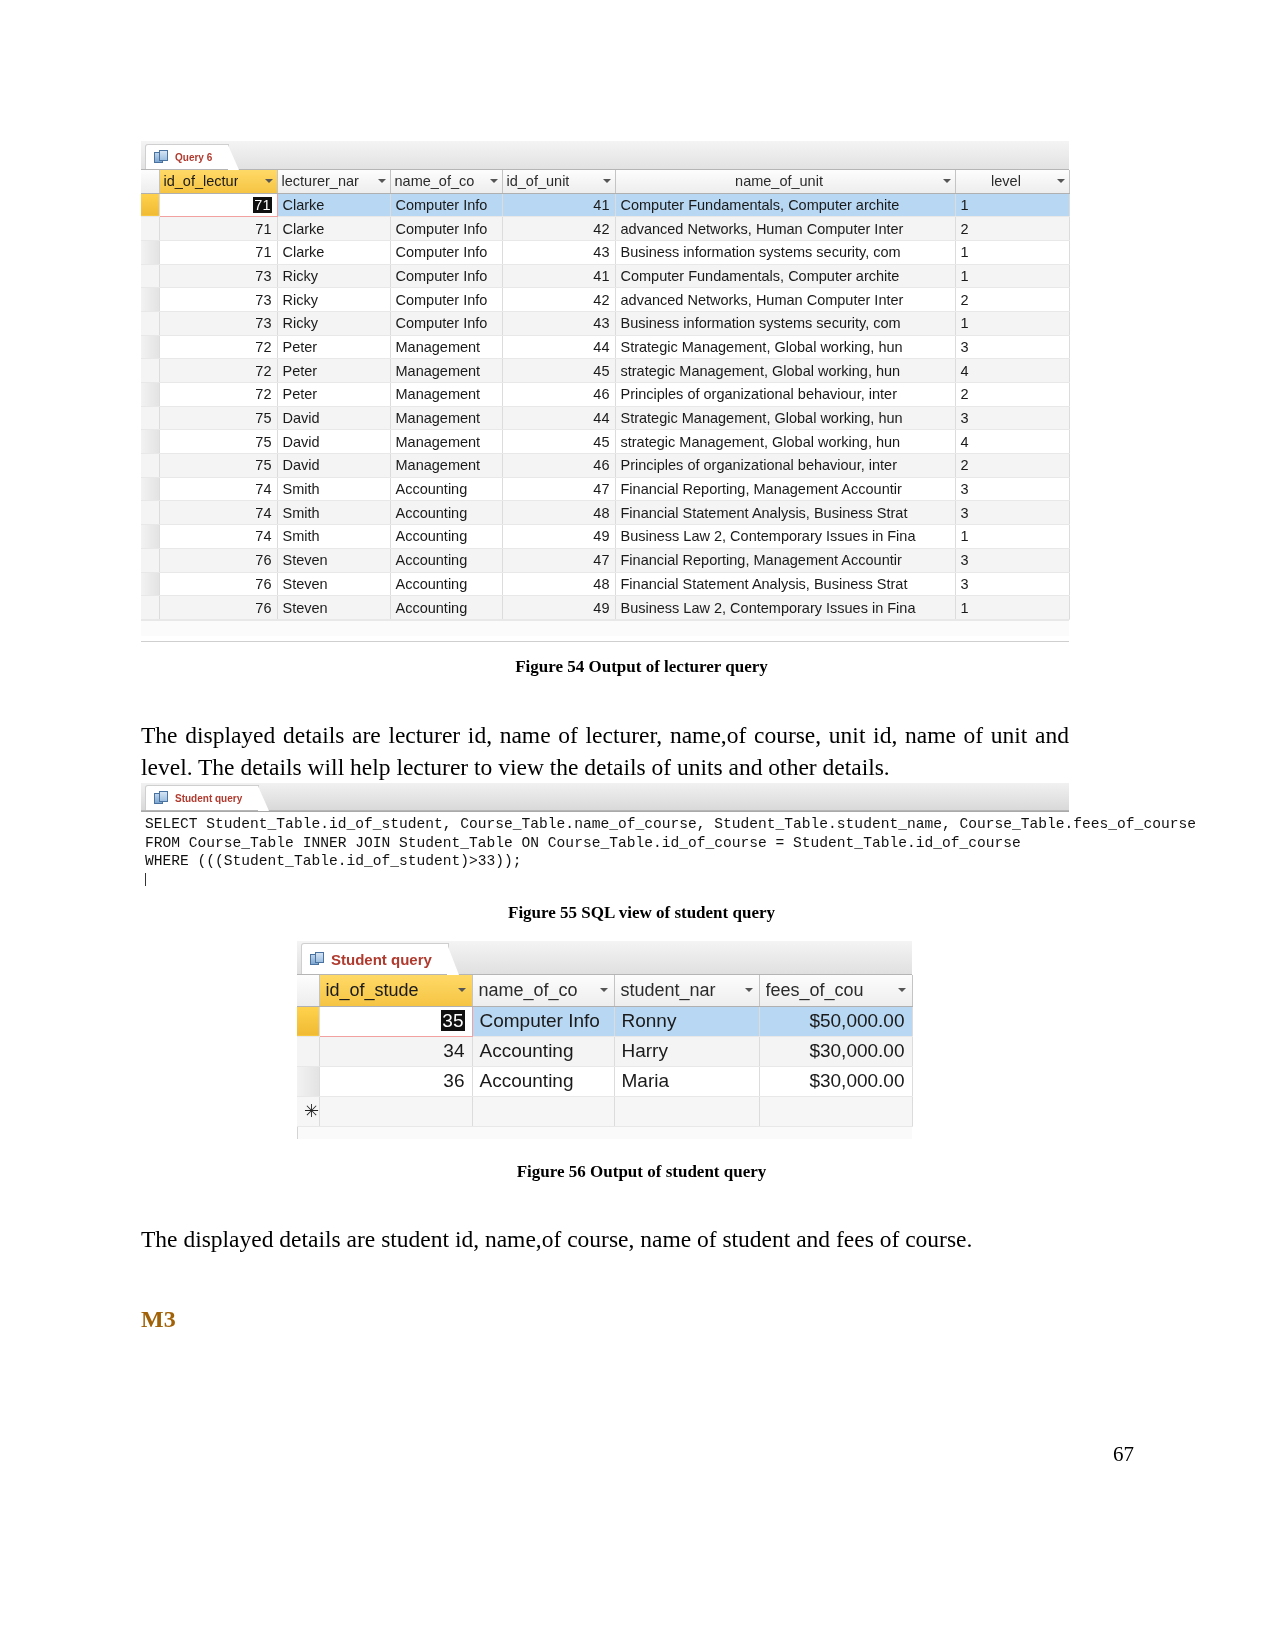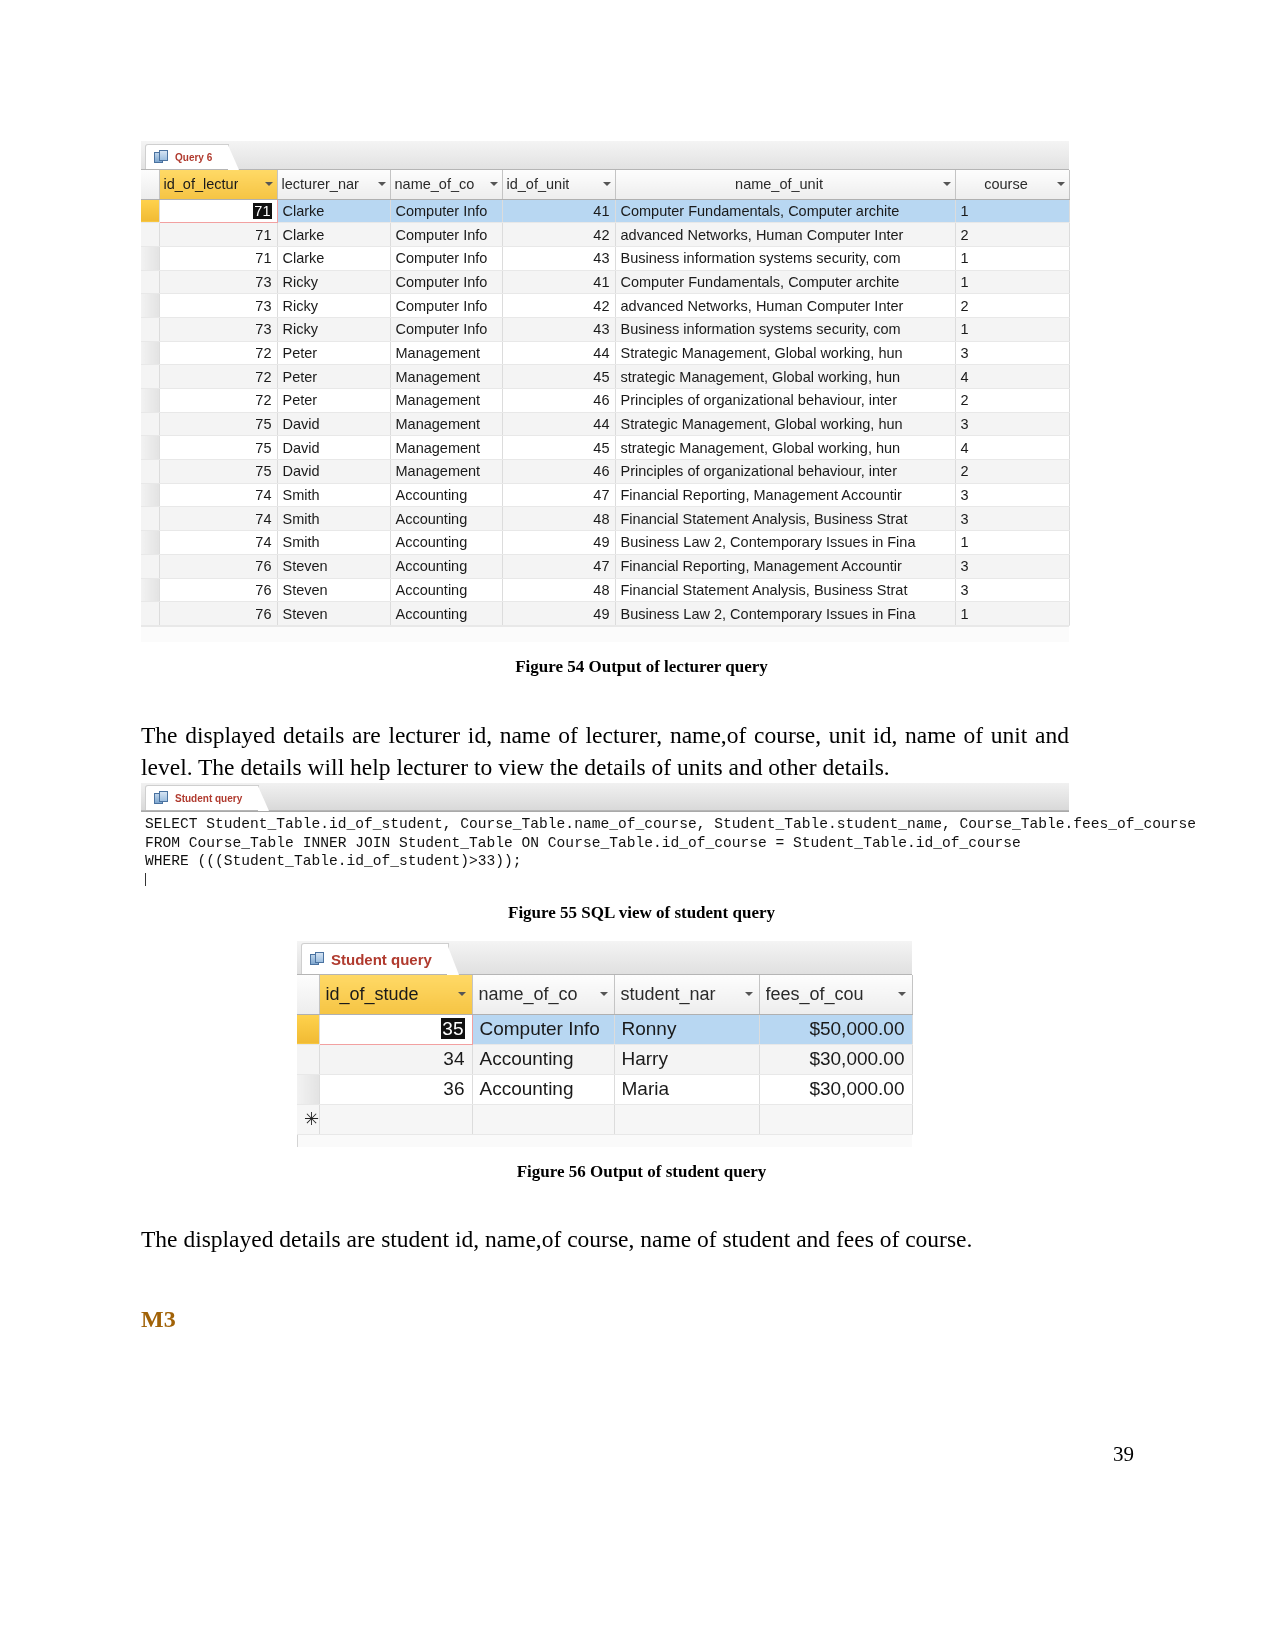--- a/index.html
+++ b/index.html
@@ -99,21 +99,21 @@
     color: #1a1a1a;
     width: 100%;
   }
   .grid th {
     background: linear-gradient(to bottom, #fdfdfd 0%, #ededed 100%);
     border-right: 1px solid #c4c4c4;
     border-bottom: 1px solid #b0b0b0;
     font-weight: normal;
     color: #2b2b2b;
     padding: 3px 4px;
-    height: 29px;
+    height: 23px;
     position: relative;
     box-sizing: border-box;
     white-space: nowrap;
     overflow: hidden;
   }
   .grid th.sel-head {
     background: linear-gradient(to bottom, #ffd966 0%, #f5c444 100%);
     color: #1a1a1a;
   }
   .grid th .hdr-inner {
@@ -218,21 +218,21 @@
     height: 196px;
   }
   #fig56 .tab-strip {
     height: 33px;
     background: linear-gradient(to bottom,#f4f4f4,#e0e0e0);
   }
   #fig56 .doc-tab { height: 31px; }
   #fig56 .doc-tab::after { border-width: 0 12px 31px 0; }
   #fig56 .tab-label { font-size: 15px; }
   #fig56 .grid { font-size: 19px; }
-  #fig56 .grid th { height: 39px; font-size: 18px; padding: 3px 6px; }
+  #fig56 .grid th { height: 31px; font-size: 18px; padding: 3px 6px; }
   #fig56 .grid td { height: 30px; padding: 2px 7px; }
   #fig56 .newrow td { background: #f6f6f6; color: #222; }
   #fig56 .star {
     font-size: 18px;
     text-align: center;
     color: #1a1a1a;
     line-height: 1;
   }
   #fig56 .tail {
     height: 12px;
@@ -332,21 +332,21 @@
                 </span>
             </th>
             <th class="center">
               <span class="hdr-inner">
                   <span class="htext">name_of_unit</span>
                   <span class="caret"></span>
                 </span>
             </th>
             <th class="center">
               <span class="hdr-inner">
-                  <span class="htext">course</span>
+                  <span class="htext">level</span>
                   <span class="caret"></span>
                 </span>
             </th>
           </tr>
         </thead>
         <tbody>
           <tr class="selected">
             <td class="rowsel active"></td>
             <td class="num editing"><span class="inv">71</span></td>
             <td class="txt">Clarke</td>
@@ -620,15 +620,15 @@
       <div class="tail"></div>
     </div>
   </div>
 
   <div class="caption" style="top:1162px;">Figure 56 Output of student query</div>
 
   <div class="para" style="top:1200px;">The displayed details are student id, name,of course, name of student and fees of course.</div>
 
   <div class="heading" style="top:1306px;">M3</div>
 
-  <div class="pagenum" style="top:1442px;">39</div>
+  <div class="pagenum" style="top:1442px;">67</div>
 
 </div>
 
 </body></html>

